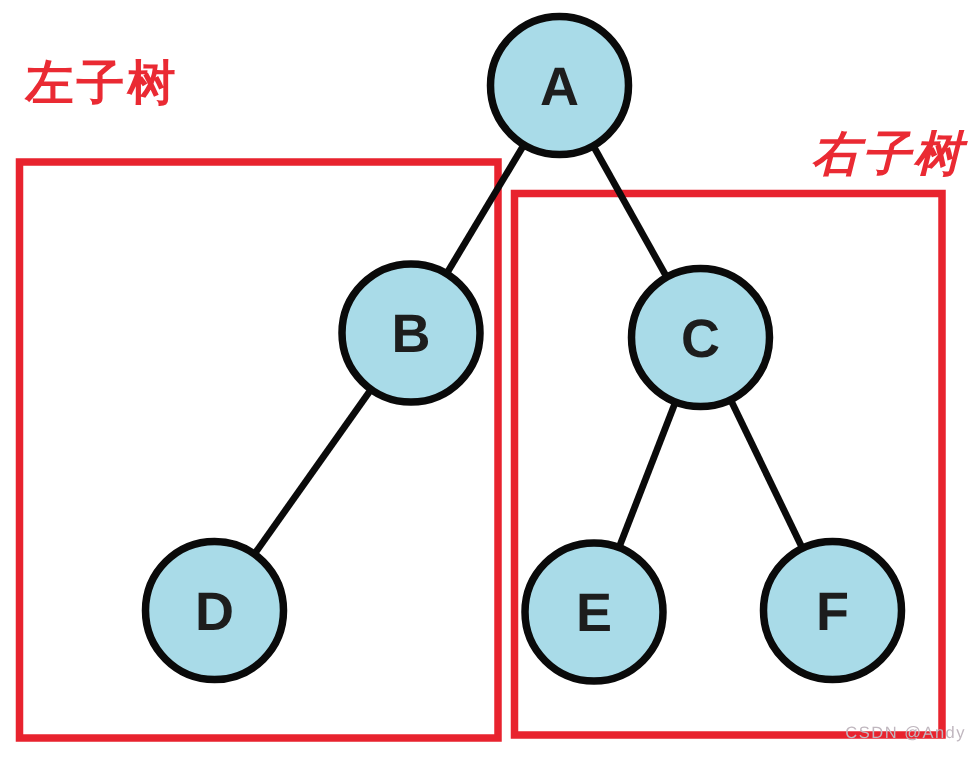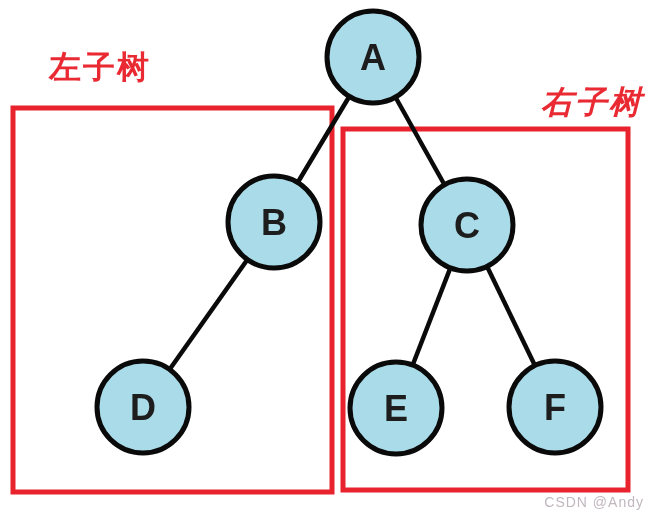--- a/index.html
+++ b/index.html
@@ -29,27 +29,27 @@
   }
   .region-label {
     position: absolute;
     font-weight: 700;
     font-size: 32px;
     line-height: 1.1;
     color: #ea2a33;
     letter-spacing: 2px;
     white-space: nowrap;
   }
-  .region-label.left  { left: 17px;  top: 50px; margin-left: 32px; }
+  .region-label.left  { left: 17px;  top: 38px; }
   .region-label.right { left: 541px; top: 85px; font-style: italic; }
   .watermark {
     position: absolute;
     right: 2px;
-    bottom: 1px;
-    font-size: 14px;
+    bottom: 16px;
+    font-size: 11px;
     color: #c0b7bf;
     letter-spacing: 1px;
     white-space: nowrap;
     padding-left: 23px;
   }
 </style>
 </head>
 <body>
 
 <div class="canvas">

